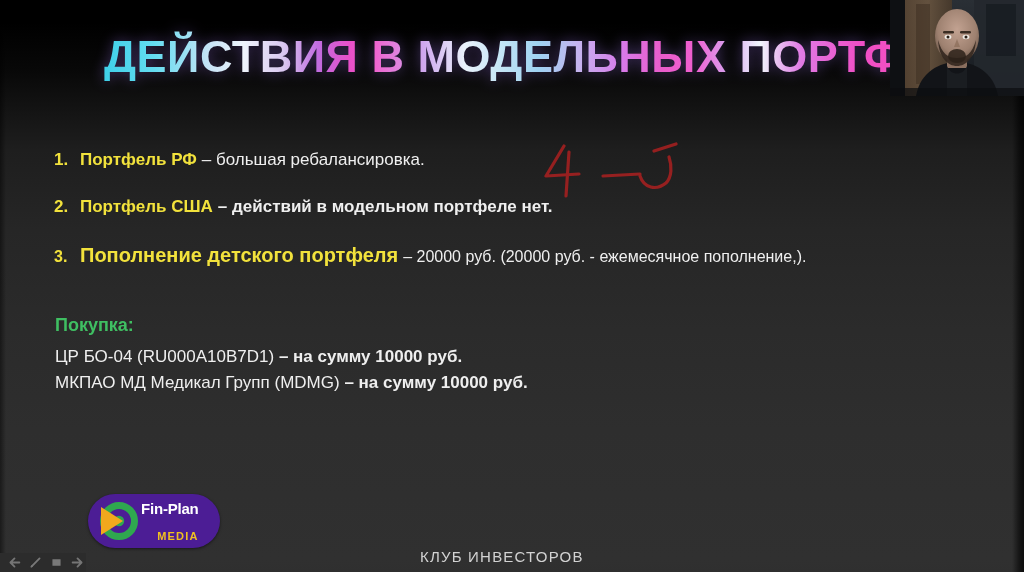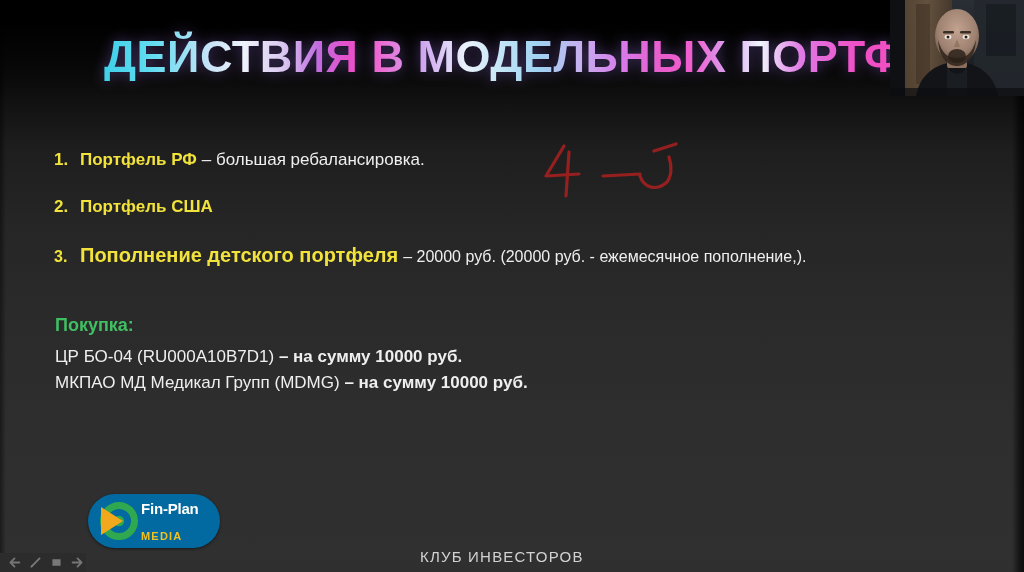--- a/index.html
+++ b/index.html
@@ -155,21 +155,21 @@
     pointer-events: none;
   }
 
   
   .logo {
     position: absolute;
     left: 88px;
     top: 494px;
     width: 132px;
     height: 54px;
-    background: #0369a1;
+    background: #4c1d95;
     border-radius: 27px;
     display: flex;
     align-items: center;
     box-shadow: 0 1px 3px rgba(0,0,0,.5);
   }
   .logo-mark {
     position: relative;
     width: 44px;
     height: 44px;
     margin-left: 7px;
@@ -186,20 +186,21 @@
     letter-spacing: -0.2px;
     display: block;
   }
   .logo-text .md {
     color: #f0c020;
     font-size: 11px;
     font-weight: 700;
     letter-spacing: 1.2px;
     display: block;
     margin-top: 15px;
+    text-align: right;
   }
   .club {
     position: absolute;
     left: 420px;
     top: 510px;
     color: #d2d2d2;
     font-size: 15px;
     letter-spacing: 1.2px;
     font-weight: 400;
     margin-top: 38px;
@@ -252,20 +253,21 @@
 
     <div class="row">
       <span class="num">1.</span>
       <span class="lead">Портфель РФ</span>
       <span class="rest">– большая ребалансировка.</span>
     </div>
 
     <div class="row bold-rest">
       <span class="num">2.</span>
       <span class="lead">Портфель США</span>
+      <span class="rest">– действий в модельном портфеле нет.</span>
     </div>
 
     <div class="row r3">
       <span class="num">3.</span>
       <span class="lead">Пополнение детского портфеля</span>
       <span class="rest">– 20000 руб. (20000 руб. - ежемесячное пополнение,).</span>
     </div>
 
   </div>
 

